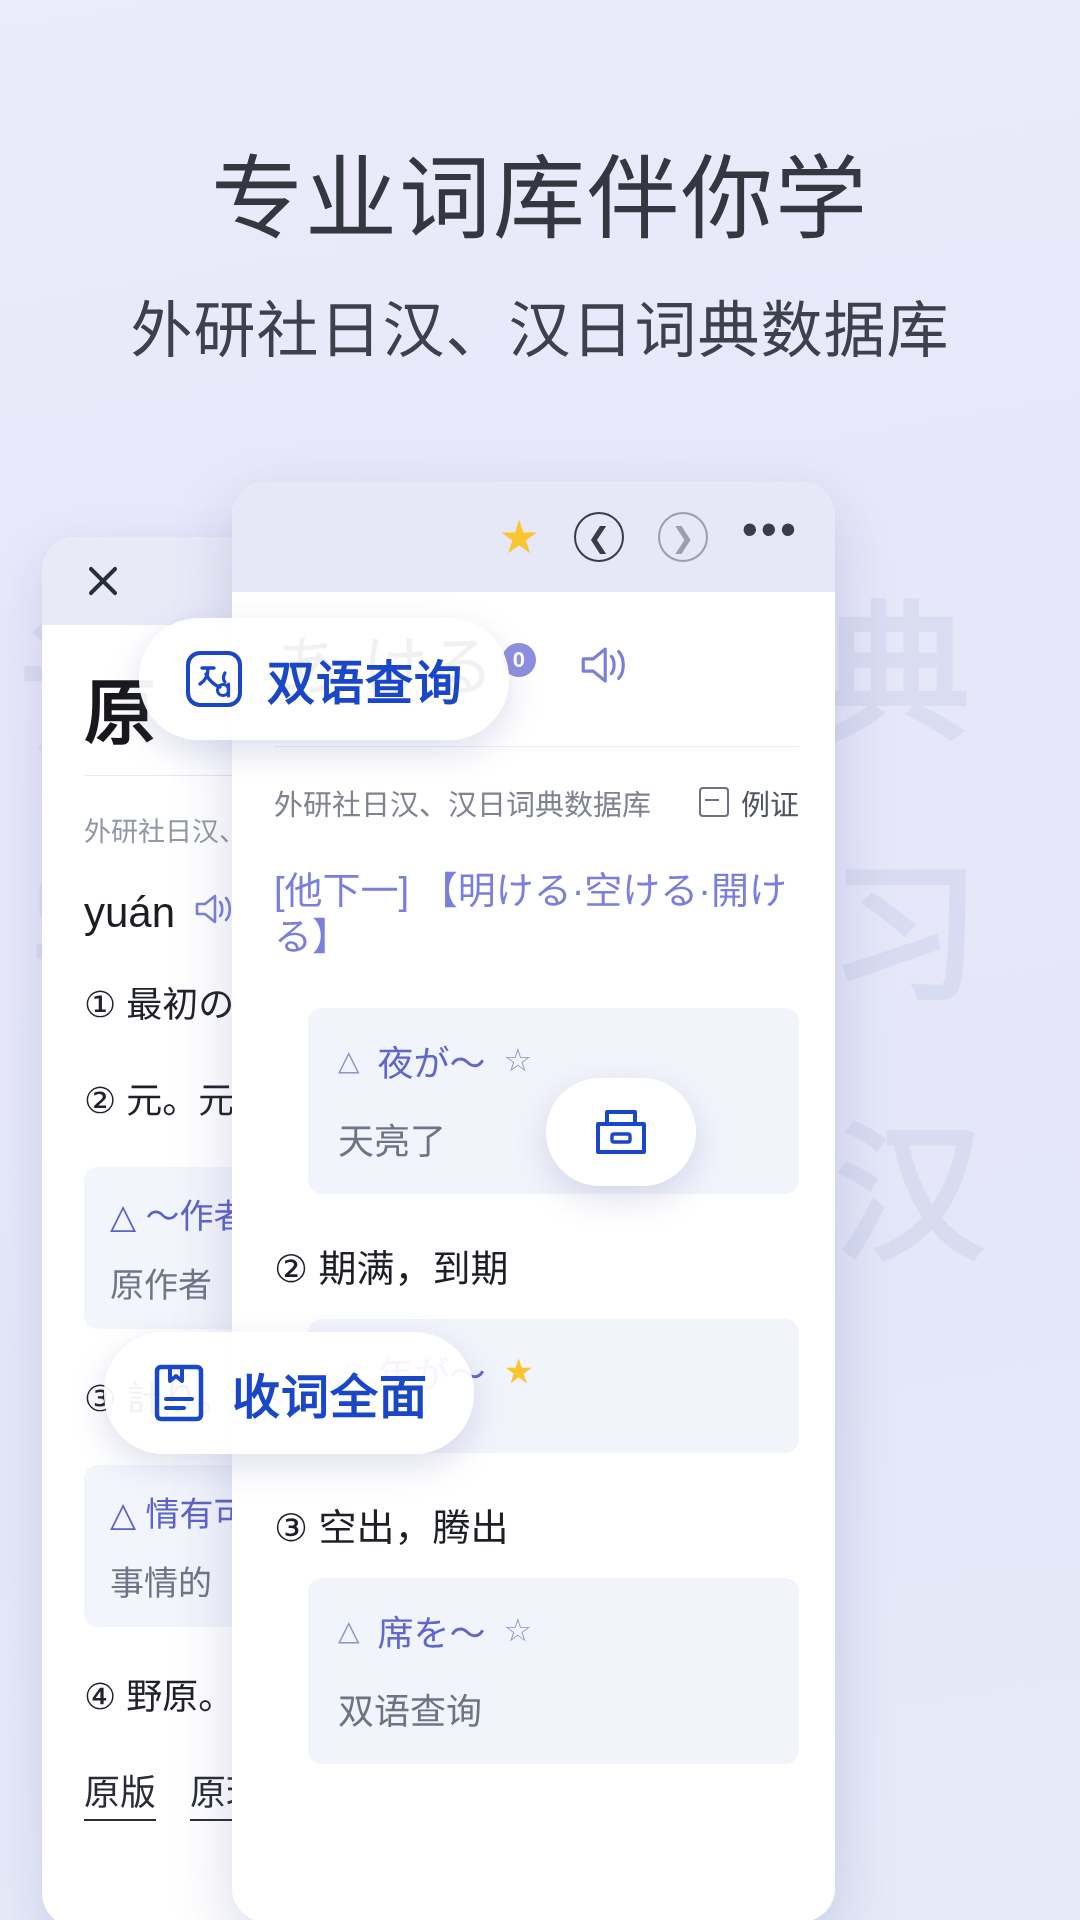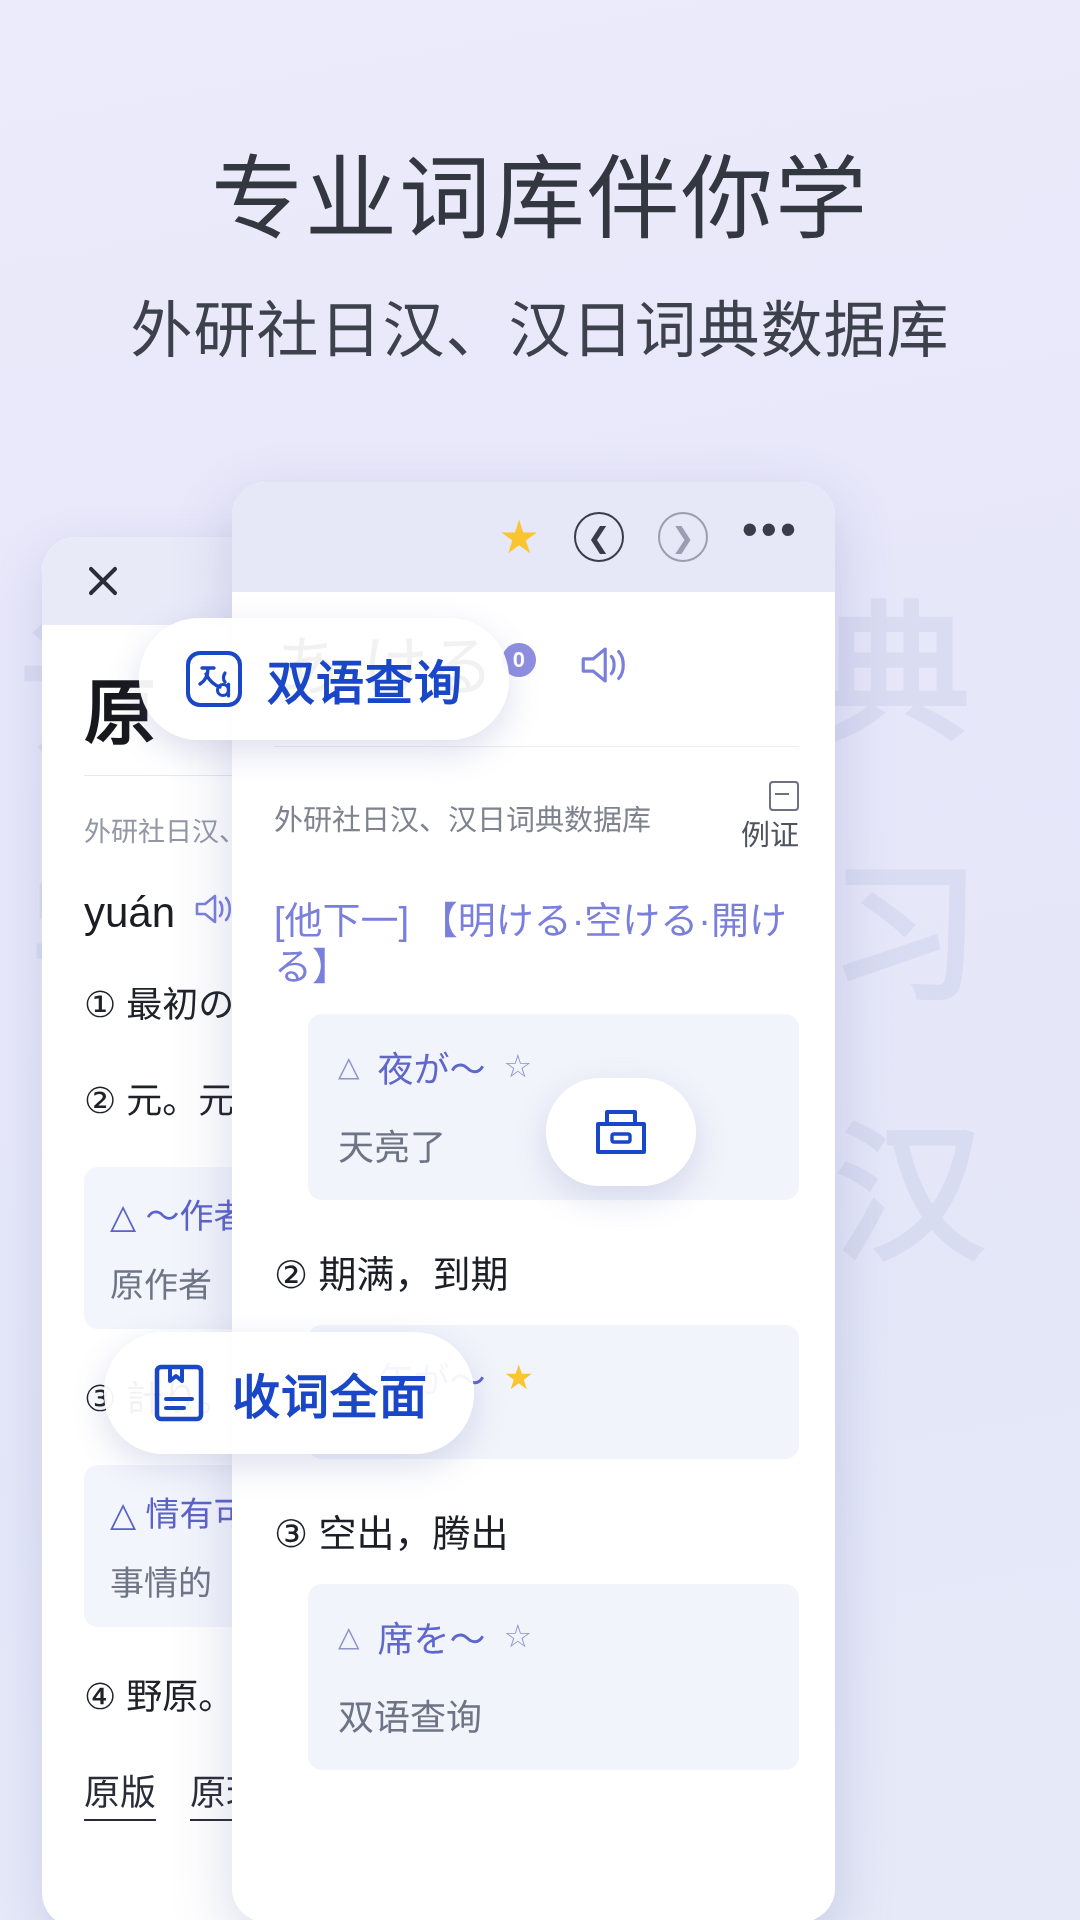--- a/index.html
+++ b/index.html
@@ -105,28 +105,28 @@
   }
   .sup-badge{
     display:inline-block;vertical-align:super;margin-left:8px;
     width:34px;height:34px;border-radius:50%;background:#8f8fe0;color:#fff;
     font-size:22px;line-height:34px;text-align:center;font-weight:600;
   }
   .spk{display:inline-block;}
   .fr-rule{height:1px;background:#ececf2;margin:0 0 34px 0;}
   .fr-srcrow{display:flex;align-items:center;justify-content:space-between;margin-bottom:46px;}
   .fr-src{font-size:29px;color:#7e838f;}
-  .fr-toggle{display:flex;align-items:flex-end;gap:0;font-size:29px;color:#4e535f;flex-direction:column;}
+  .fr-toggle{display:flex;align-items:center;gap:12px;font-size:29px;color:#4e535f;}
   .minus-box{
     width:26px;height:26px;border:2px solid #6d7280;border-radius:4px;position:relative;
   }
   .minus-box:after{
     content:"";position:absolute;left:4px;top:10px;width:14px;height:2px;background:#6d7280;
   }
-  .fr-gram{font-size:38px;color:#7b7fdc;margin-bottom:24px;line-height:1.2;}
+  .fr-gram{font-size:38px;color:#7b7fdc;margin-bottom:48px;line-height:1.2;}
   .sense{font-size:38px;color:#1d1f27;margin:0 0 26px 0;}
   .exbox{
     background:#f2f4fb;border-radius:14px;padding:26px 30px 30px 30px;margin:0 0 44px 34px;
   }
   .exbox .jp{
     font-size:36px;color:#5f66cc;display:flex;align-items:center;gap:18px;margin-bottom:26px;
   }
   .tri{color:#8f95c9;font-size:28px;}
   .star-out{color:#8f95c9;font-size:32px;}
   .star-fill{color:#fbc531;font-size:34px;}

